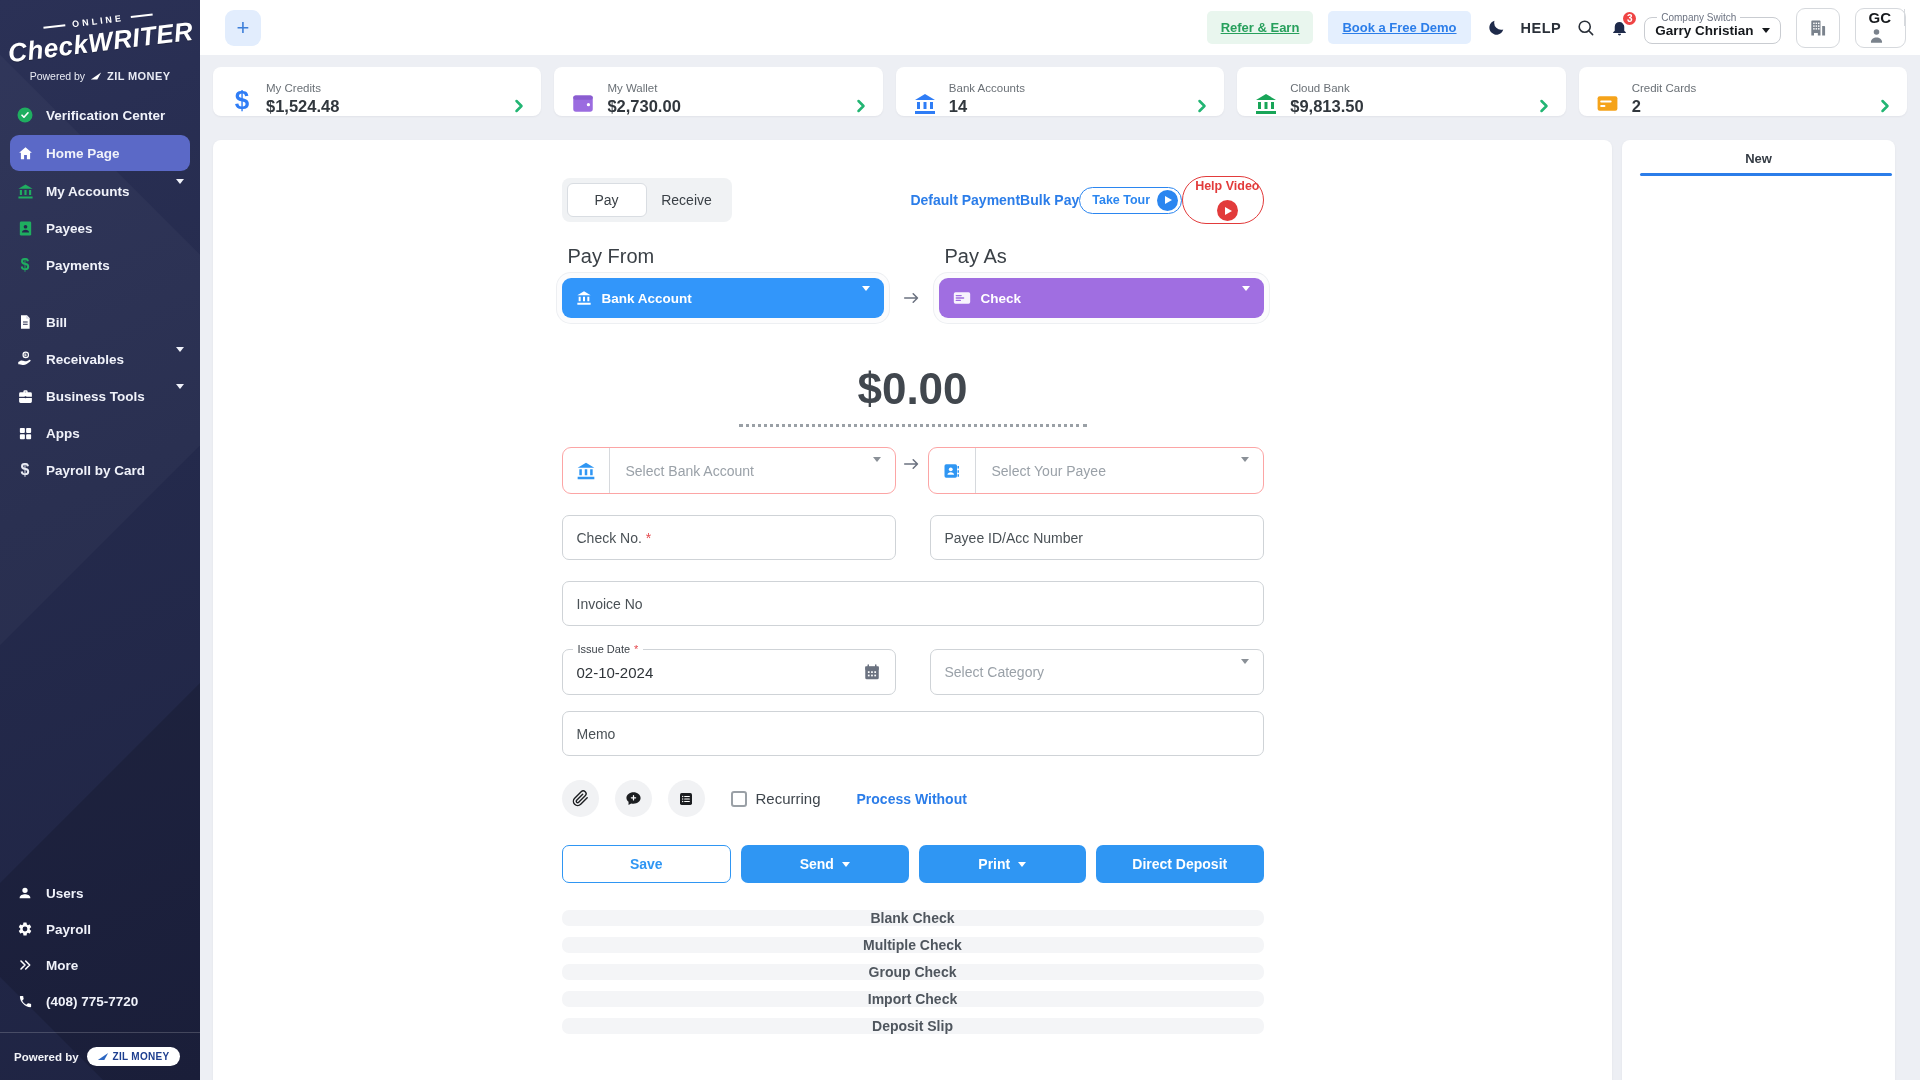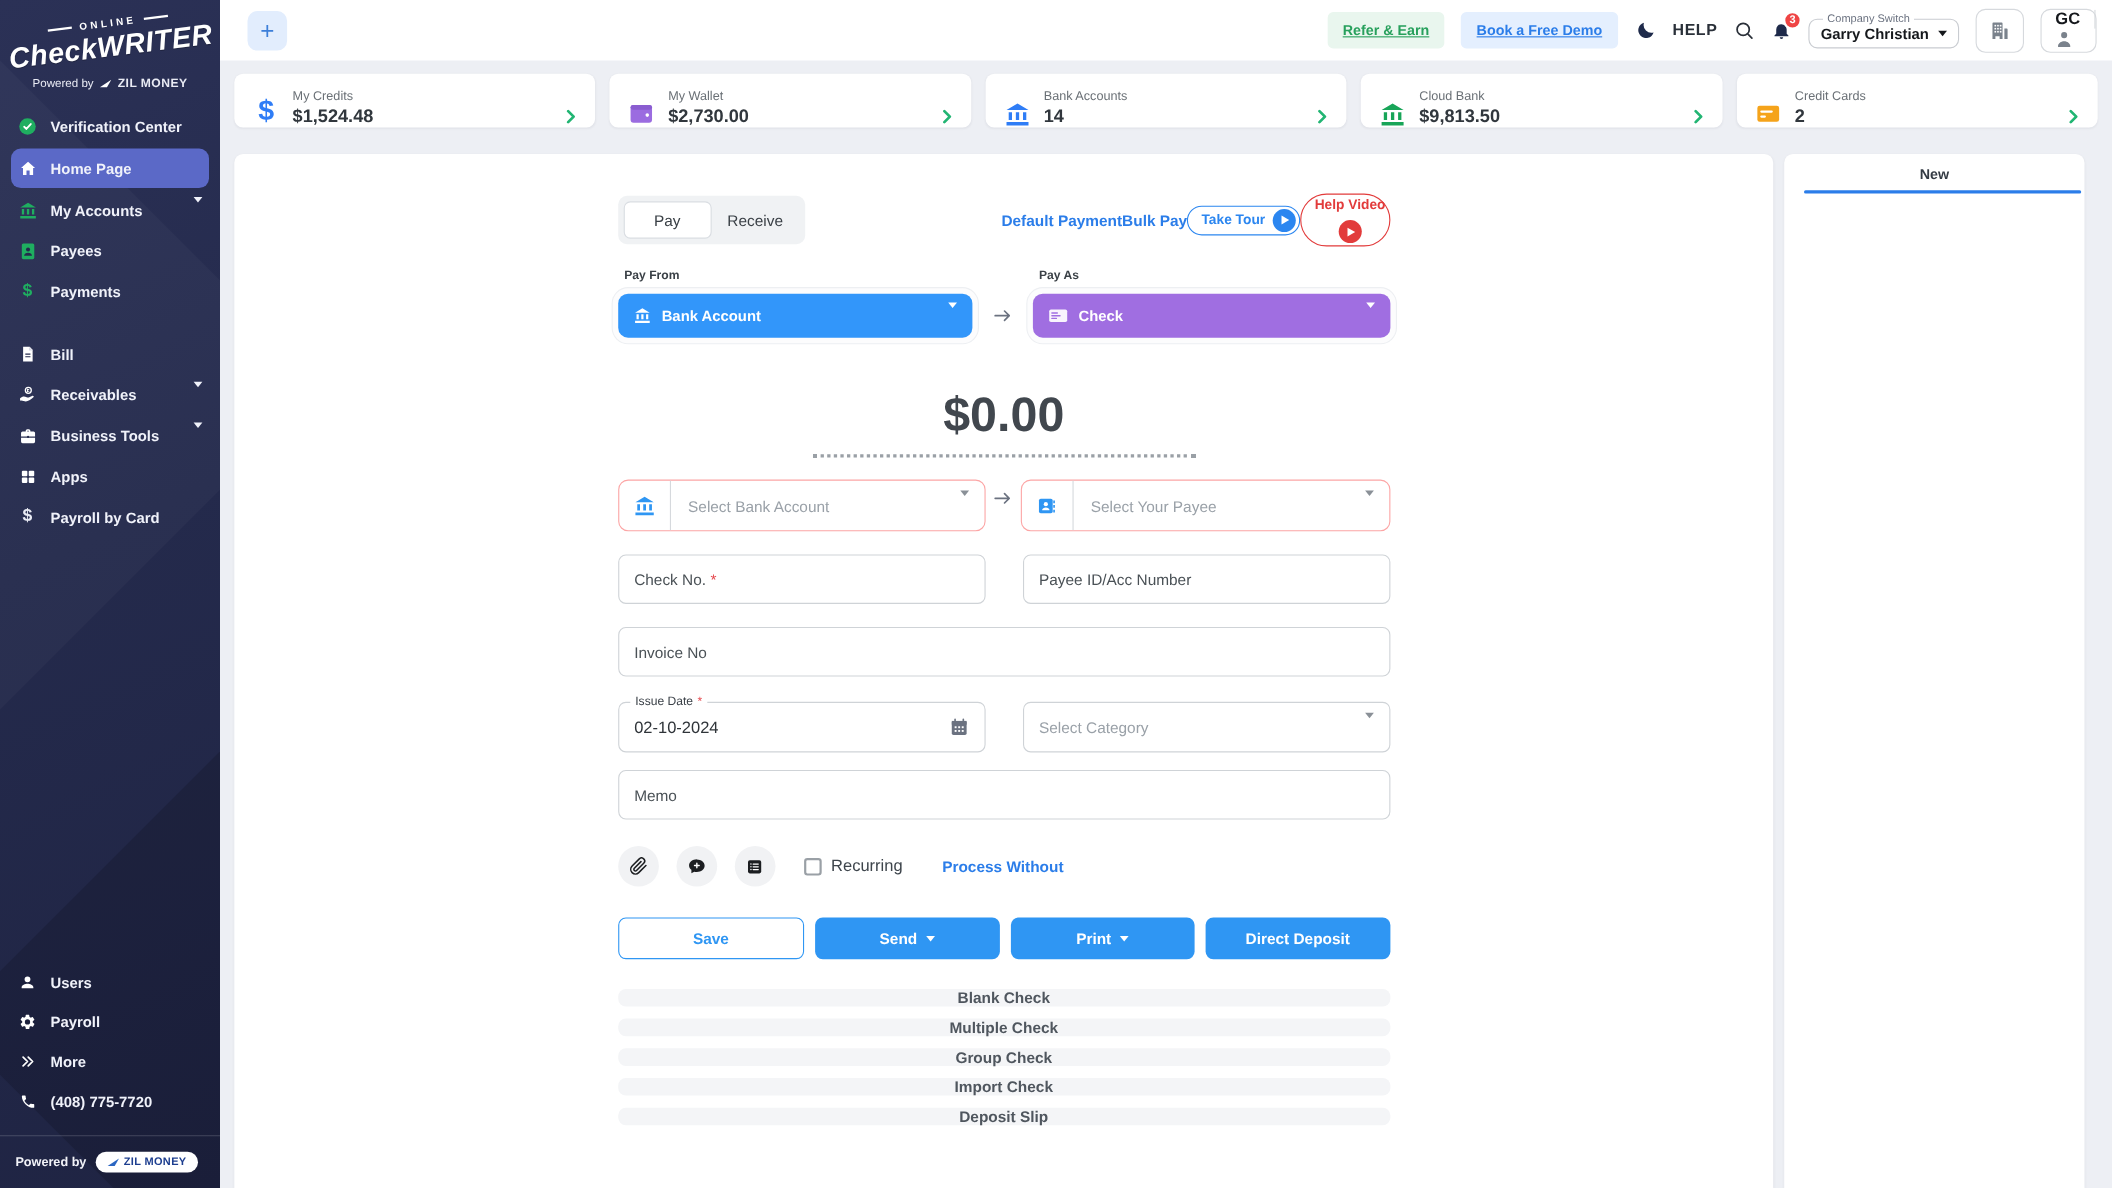--- a/index.html
+++ b/index.html
@@ -100,21 +100,21 @@
     padding:2px 3px 2px 12px; font-size:12.5px; font-weight:600; }
   .pill.tour  { color:#2b86f0; border-color:#2b86f0; }
   .pill.video { color:#e23b3b; border-color:#e23b3b;flex-direction:column; }
   .play { width:21px; height:21px; border-radius:50%; display:flex; align-items:center; justify-content:center; }
   .play.blue { background:#2b86f0; } .play.red { background:#e23b3b; }
   .tri { width:0; height:0; border-top:4.5px solid transparent; border-bottom:4.5px solid transparent;
     border-left:7px solid #fff; margin-left:2px; }
 
   .payrow { margin-top:23px; display:flex; align-items:flex-end; }
   .paygroup { width:322px; } .paygroup.right { width:325px; }
-  .paylabel { font-size:11px; font-weight:bold; color:#3a4046; margin:0 0 10px 6px; }
+  .paylabel { font-size:20px; font-weight:normal; color:#3a4046; margin:0 0 10px 6px; }
   .colored-select { height:40px; border-radius:9px; display:flex; align-items:center; padding:0 14px;
     color:#fff; font-weight:bold; font-size:13.5px; gap:10px;
     box-shadow:0 0 0 5px #fcfcfd,0 0 0 6px #edeff2; }
   .blue-bg { background:#3296fa; } .purple-bg { background:#a06ee1; }
   .cs-caret { margin-left:auto; }
   .flow-arrow { flex:1; display:flex; align-items:center; justify-content:center;
     color:#6b7280; padding-bottom:13px; }
 
   .amount-wrap { margin:46px auto 0; width:348px; text-align:center;
     border-bottom:3px dotted #9aa0a6; padding-bottom:10px; }

